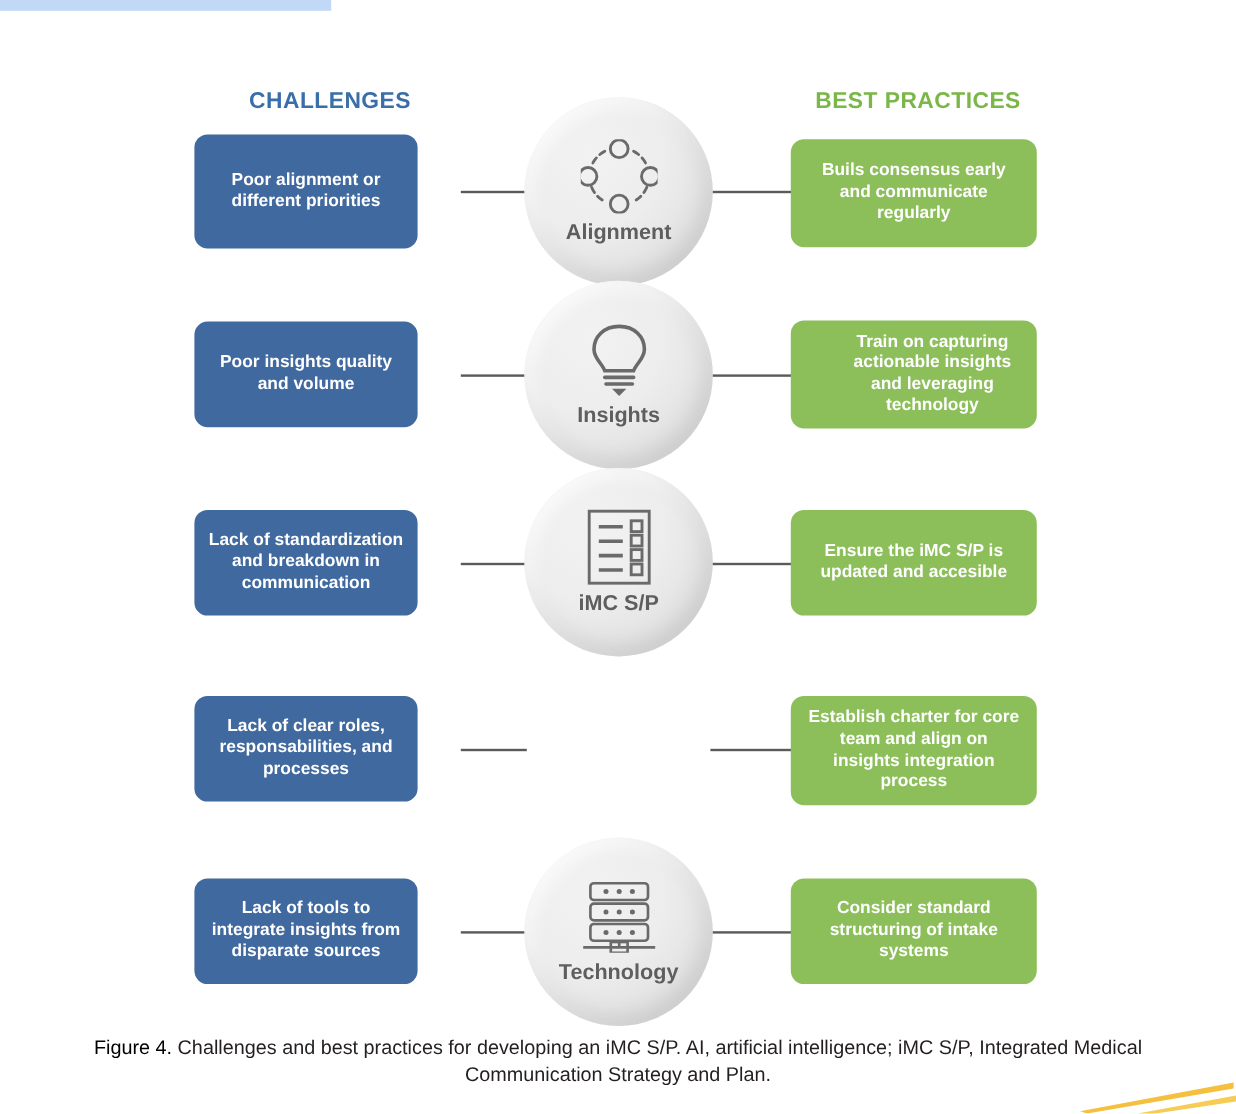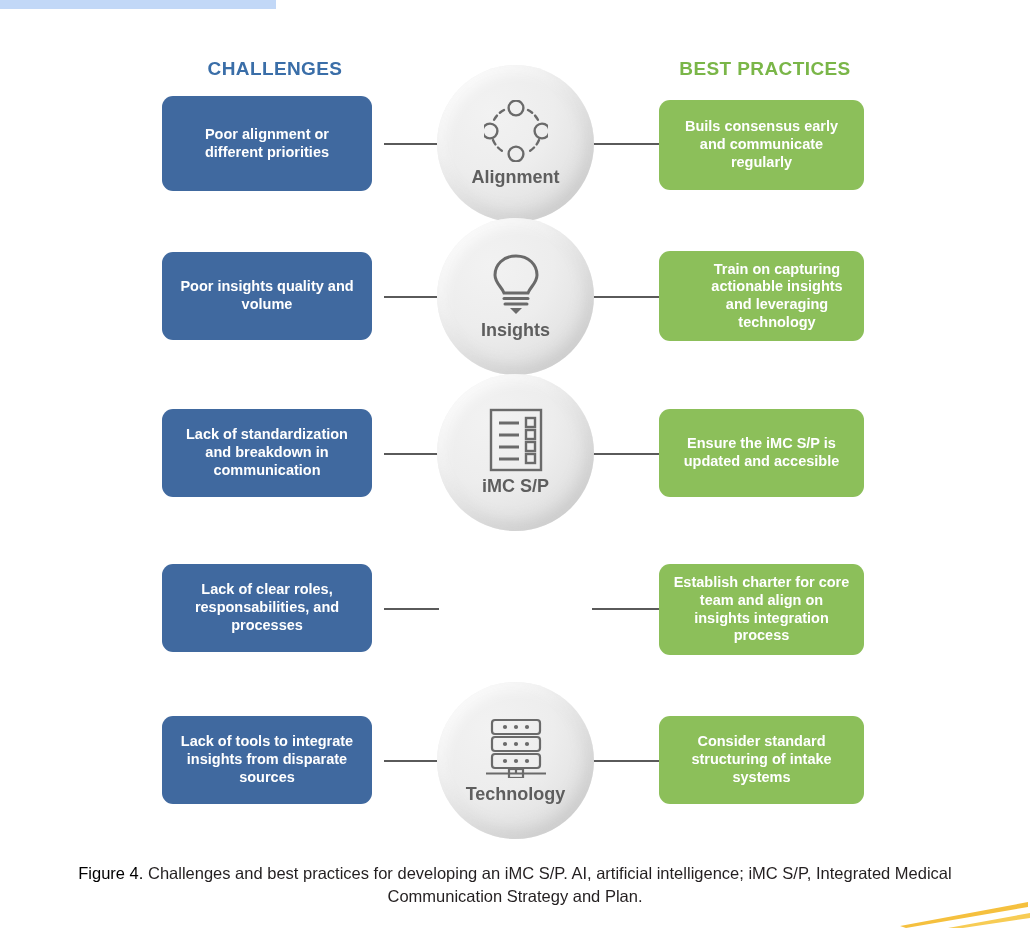--- a/index.html
+++ b/index.html
@@ -23,21 +23,21 @@
     top: 0;
     width: 276px;
     height: 9px;
     background: #c2d8f7;
   }
 
   
   #figure {
     position: absolute;
     left: 0;
-    top: 0;
+    top: 16px;
     width: 1030px;
     height: 855px;
   }
 
   
   .col-header {
     position: absolute;
     font-size: 19px;
     font-weight: bold;
     letter-spacing: .4px;
@@ -96,21 +96,21 @@
     text-align: center;
     color: #ffffff;
     font-size: 14.5px;
     font-weight: bold;
     line-height: 1.22;
     padding: 6px 12px;
     box-sizing: border-box;
   }
   .challenge-box {
     left: 162px;
-    width: 210px;
+    width: 186px;
     background: #40699f;
   }
   .practice-box {
     left: 659px;
     width: 205px;
     background: #8cbf5a;
   }
 
   
   .connector {

